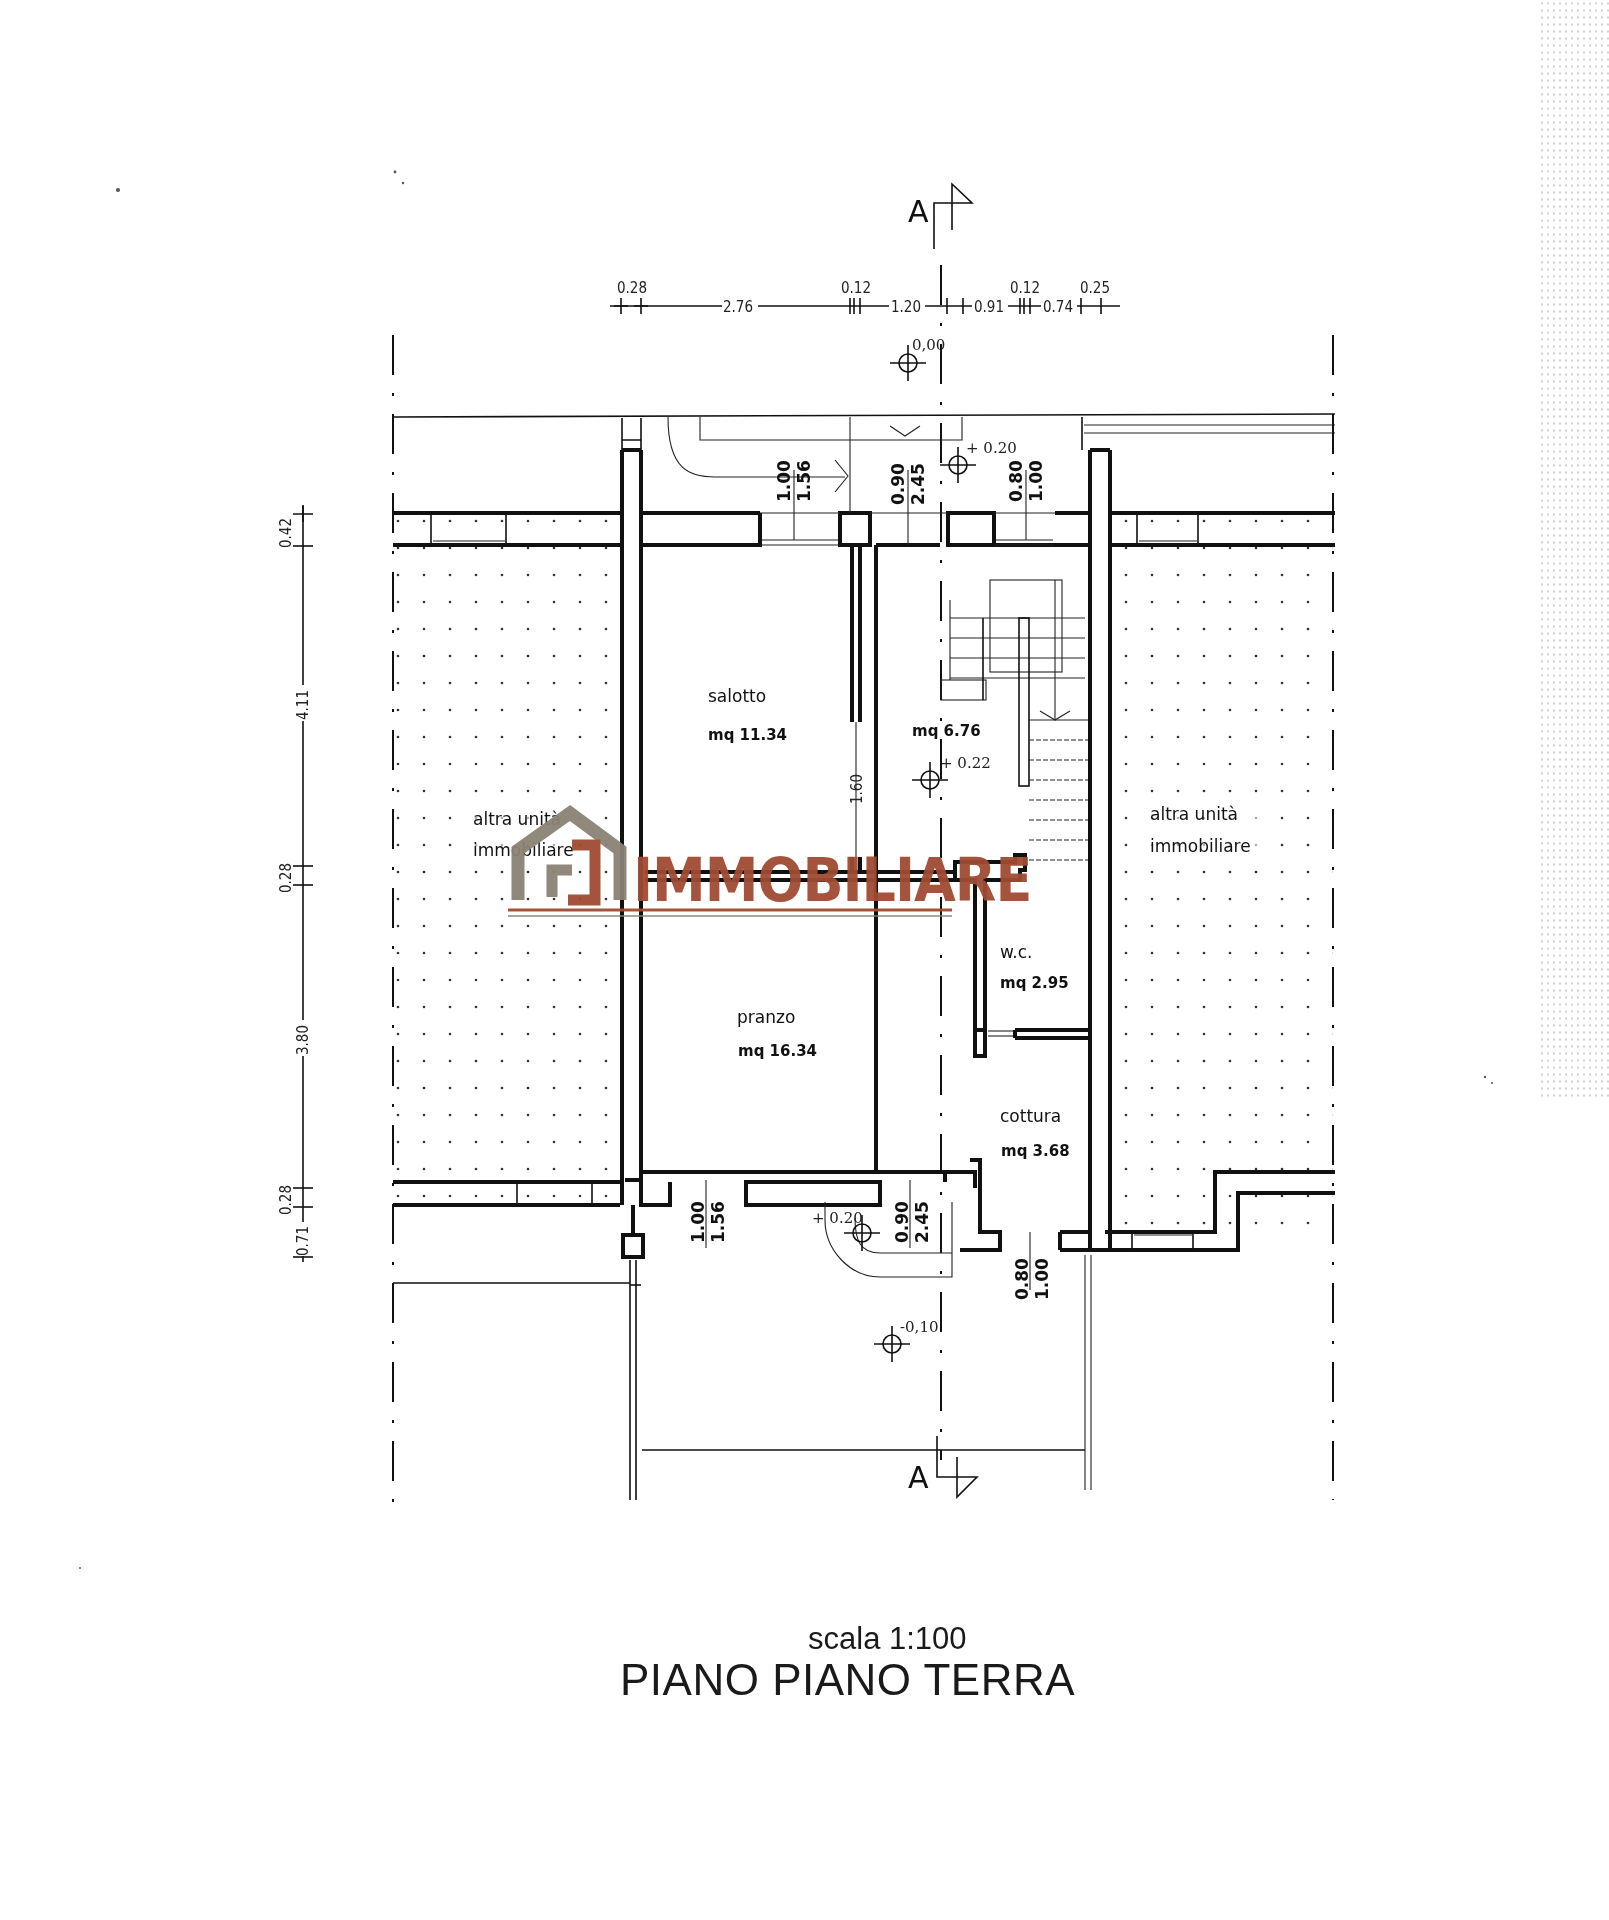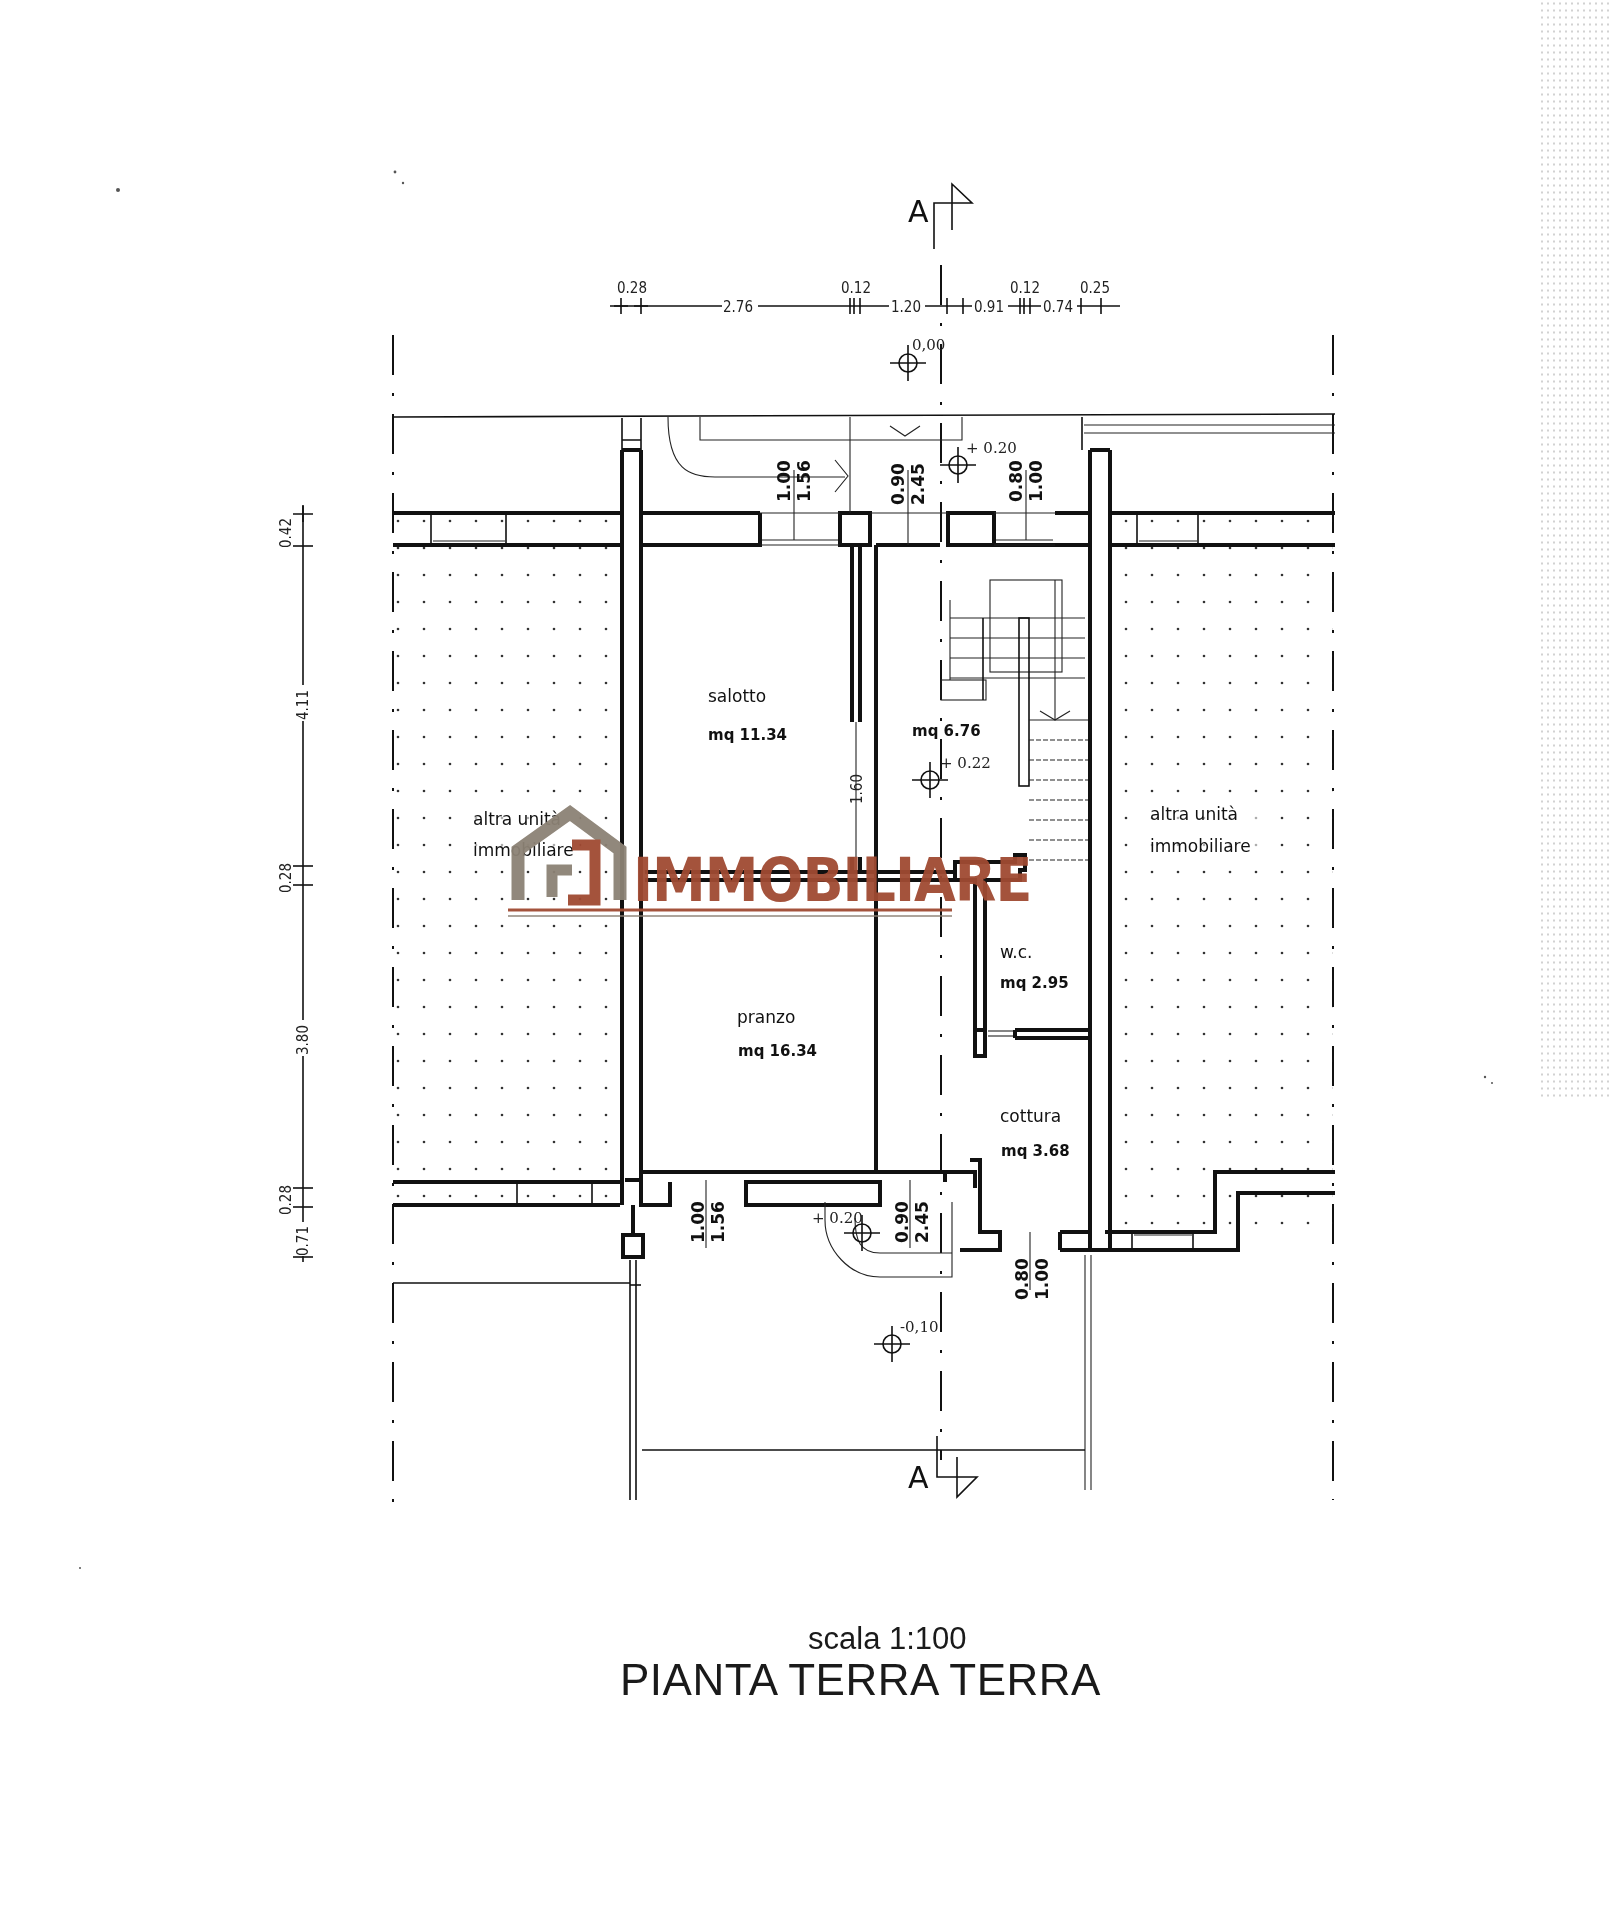--- a/index.html
+++ b/index.html
@@ -316,14 +316,14 @@
     <circle cx="395" cy="172" r="1.4"></circle>
     <circle cx="403" cy="183" r="1.2"></circle>
     <circle cx="1485" cy="1077" r="1.2"></circle>
     <circle cx="1492" cy="1083" r="1"></circle>
     <circle cx="80" cy="1568" r="1"></circle>
   </g>
 </svg>
 
 <div class="scan-noise"></div>
 
-<div class="title">PIANTA TERRA TERRA</div>
+<div class="title">PIANO PIANO TERRA</div>
 <div class="subtitle">scala 1:100</div>
 
 </body></html>

